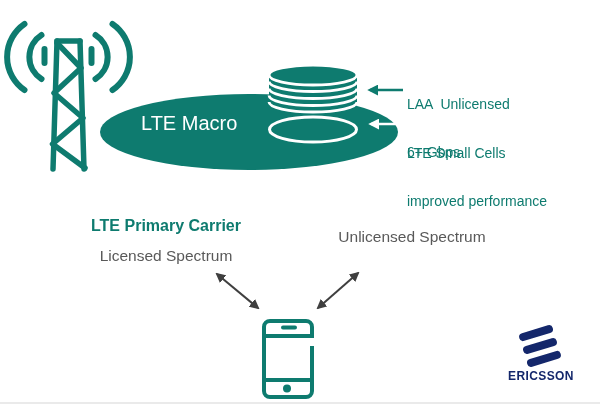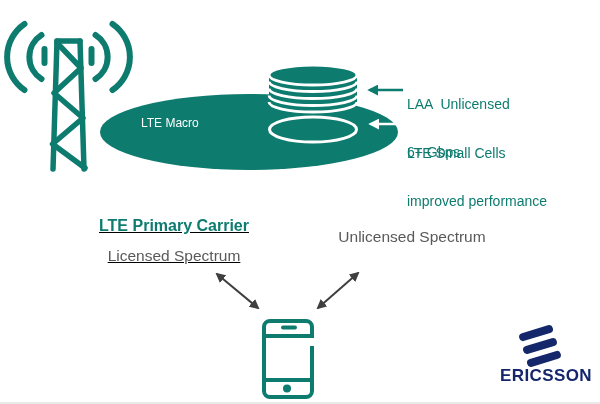--- a/index.html
+++ b/index.html
@@ -15,39 +15,39 @@
   .abs{position:absolute;}
   svg{display:block;}
   .teal-stroke{stroke:var(--teal);}
   .teal-fill{fill:var(--teal);}
   .white-stroke{stroke:#fff;}
   .white-fill{fill:#fff;}
   .navy-fill{fill:var(--navy);}
   .dark-stroke{stroke:var(--arrow-dark);}
   .dark-fill{fill:var(--arrow-dark);}
   .macro-label{
-    left:141px;top:114px;color:#fff;font-size:12px;line-height:18.5px;
+    left:141px;top:114px;color:#fff;font-size:20px;line-height:18.5px;
   }
   .callout{
     color:var(--teal);font-size:14px;line-height:16px;white-space:pre;
   }
   .callout-laa{left:407px;top:64px;}
   .callout-small{left:407px;top:113px;}
   .carrier{width:200px;text-align:center;top:216px;}
-  .carrier-primary{left:74px;text-decoration:underline;}
+  .carrier-primary{left:66px;}
   .carrier-secondary{left:312px;}
   .carrier-title{
     color:var(--teal);font-weight:bold;font-size:16px;line-height:19px;white-space:nowrap;
   }
   .carrier-sub{
     color:var(--text-gray);font-size:15.5px;line-height:18px;margin-top:12px;white-space:nowrap;
   }
   .brand-text{
     left:500px;top:369px;width:82px;text-align:center;color:var(--navy);
-    font-weight:bold;font-size:17px;line-height:14px;letter-spacing:0.4px;white-space:pre;
+    font-weight:bold;font-size:12px;line-height:14px;letter-spacing:0.4px;white-space:pre;
   }
   .bottom-edge{left:0;top:402px;width:600px;height:2px;background:var(--edge-line);}
 </style>
 </head>
 <body>
 
 <div class="canvas">
 
   <svg class="abs" style="left:0;top:0" width="600" height="404" viewBox="0 0 600 404">
     <defs>

